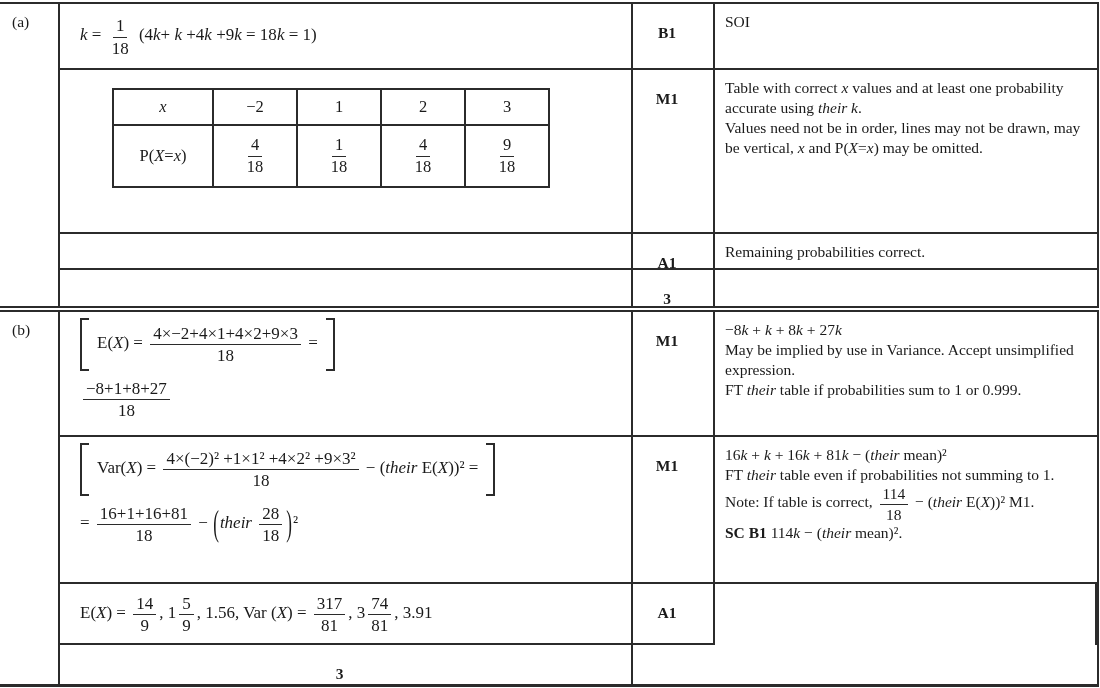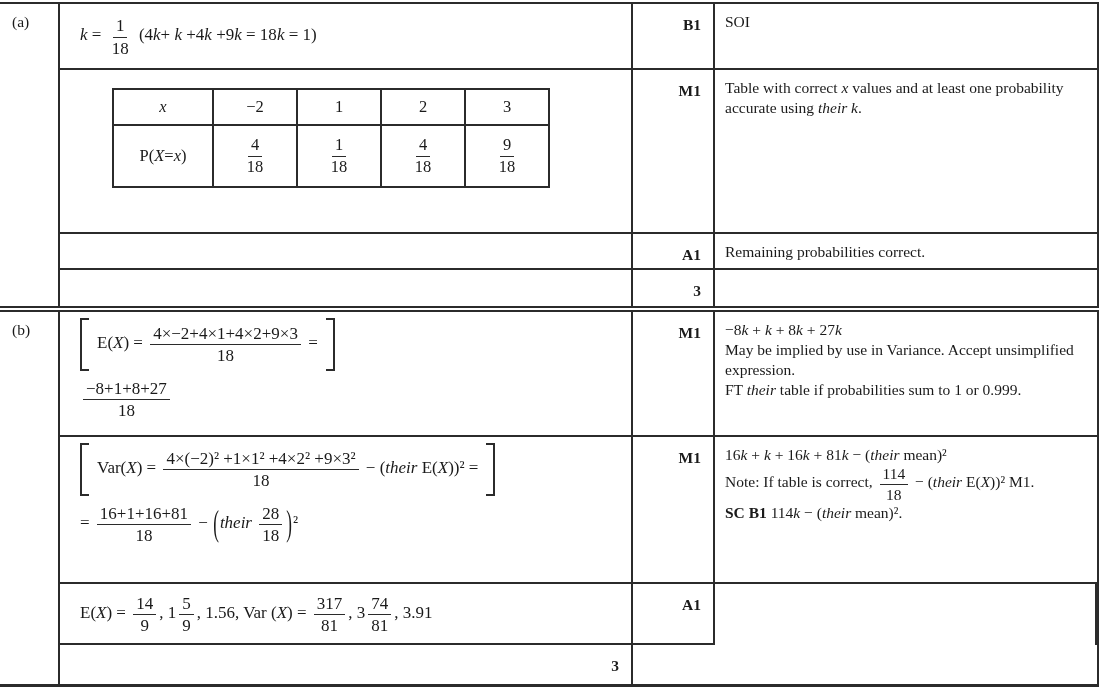--- a/index.html
+++ b/index.html
@@ -27,21 +27,21 @@
   .cell{overflow:hidden;border-bottom:2px solid var(--line);}
   .cell.nb{border-bottom:none;}
   .c-part{
     grid-row:1 / span 4;grid-column:1;
     border-right:2px solid var(--line);border-bottom:none;
     padding:9px 0 0 12px;
   }
   .c-ans{border-right:2px solid var(--line);padding:6px 6px 4px 18px;}
   .c-mark{
     border-right:2px solid var(--line);
-    text-align:right;padding:12px 12px 0 0;
+    text-align:center;padding:20px 12px 0 0;
     font-weight:bold;
   }
   .c-guid{padding:8px 8px 4px 10px;line-height:1.3;}
   .v-center{display:flex;align-items:center;}
   
   .mline{font-size:17px;white-space:nowrap;}
   .gline{display:block;}
   .frac{
     display:inline-flex;flex-direction:column;align-items:center;
     vertical-align:middle;line-height:1.12;margin:0 3px;text-align:center;
@@ -136,20 +136,21 @@
                 </span></td>
         </tr>
       </tbody>
         </table>
     </div>
     <div class="cell c-mark">
       <span>M1</span>
     </div>
     <div class="cell c-guid">
       <div class="gline"><span>Table with correct </span><span class="it">x</span><span> values and at least one probability accurate using </span><span class="it">their k</span><span>.</span></div>
+      <div class="gline"><span>Values need not be in order, lines may not be drawn, may be vertical, </span><span class="it">x</span><span> and P(</span><span class="it">X</span><span>=</span><span class="it">x</span><span>) may be omitted.</span></div>
     </div>
 
     <div class="cell c-ans"></div>
     <div class="cell c-mark">
       <span>A1</span>
     </div>
     <div class="cell c-guid">
       <div class="gline"><span>Remaining probabilities correct.</span></div>
     </div>
 
@@ -209,20 +210,21 @@
           </span><span> − </span><span class="bigp">(</span><span class="it">their </span><span class="frac">
             <span class="fnum">28</span>
             <span class="fden">18</span>
           </span><span class="bigp">)</span><span>²</span></div>
     </div>
     <div class="cell c-mark">
       <span>M1</span>
     </div>
     <div class="cell c-guid">
       <div class="gline"><span>16</span><span class="it">k</span><span> + </span><span class="it">k</span><span> + 16</span><span class="it">k</span><span> + 81</span><span class="it">k</span><span> − (</span><span class="it">their</span><span> mean)²</span></div>
+      <div class="gline"><span>FT </span><span class="it">their</span><span> table even if probabilities not summing to 1.</span></div>
       <div class="gline"><span>Note: If table is correct, </span><span class="frac">
             <span class="fnum">114</span>
             <span class="fden">18</span>
           </span><span> − (</span><span class="it">their</span><span> E(</span><span class="it">X</span><span>))² M1.</span></div>
       <div class="gline"><span class="bd">SC B1</span><span> 114</span><span class="it">k</span><span> − (</span><span class="it">their</span><span> mean)².</span></div>
     </div>
 
     <div class="cell c-ans v-center">
       <div class="mline ind"><span>E(</span><span class="it">X</span><span>) = </span><span class="frac">
             <span class="fnum">14</span>

